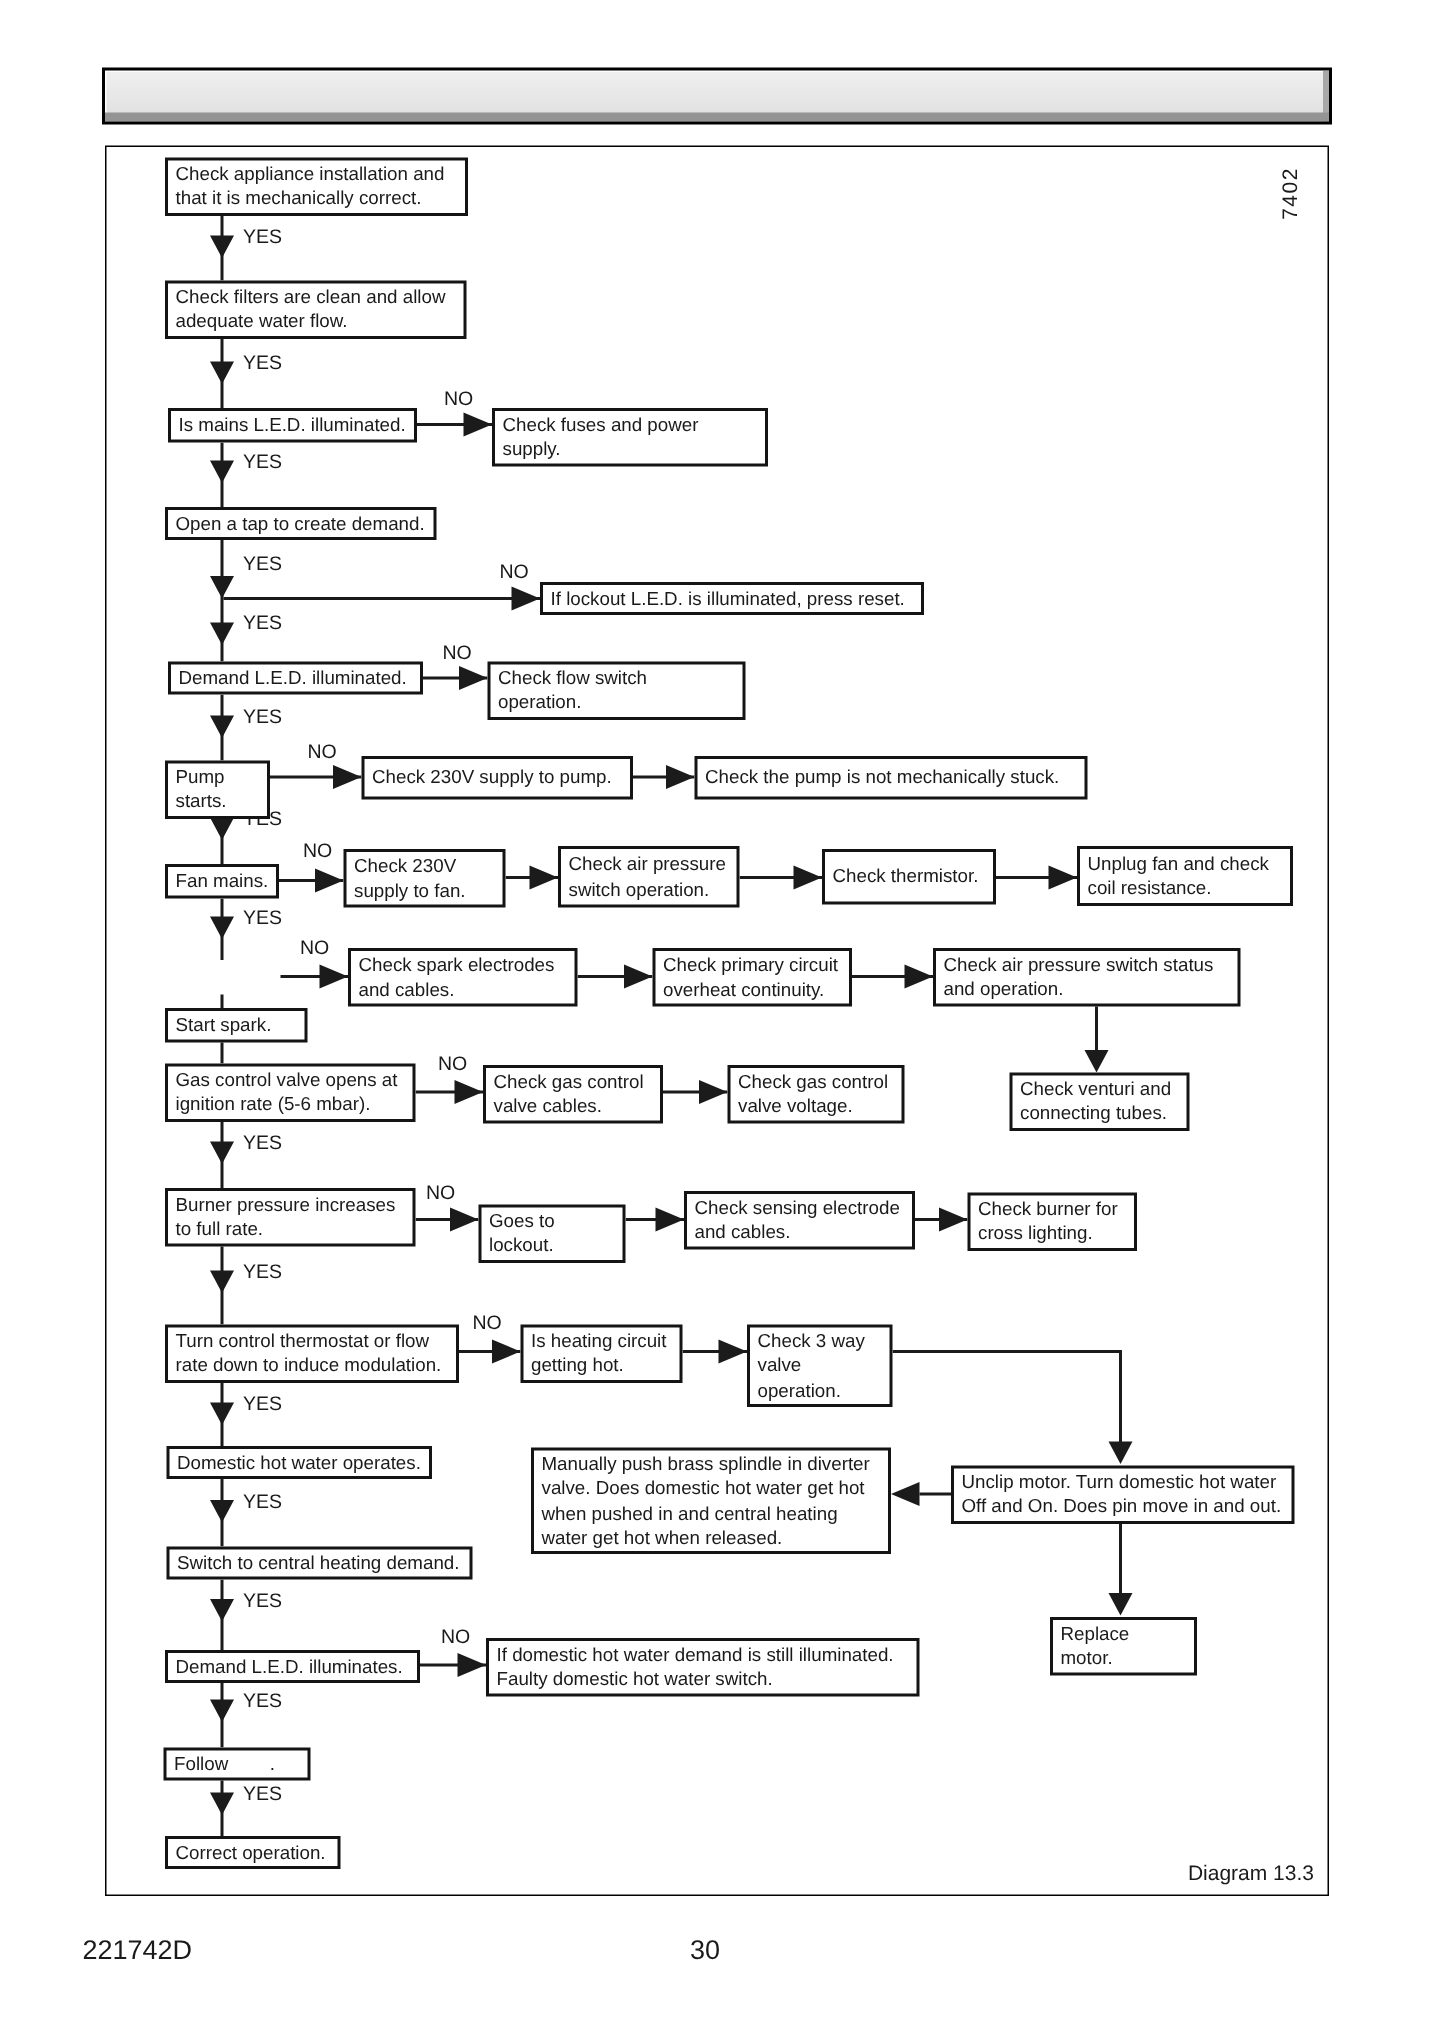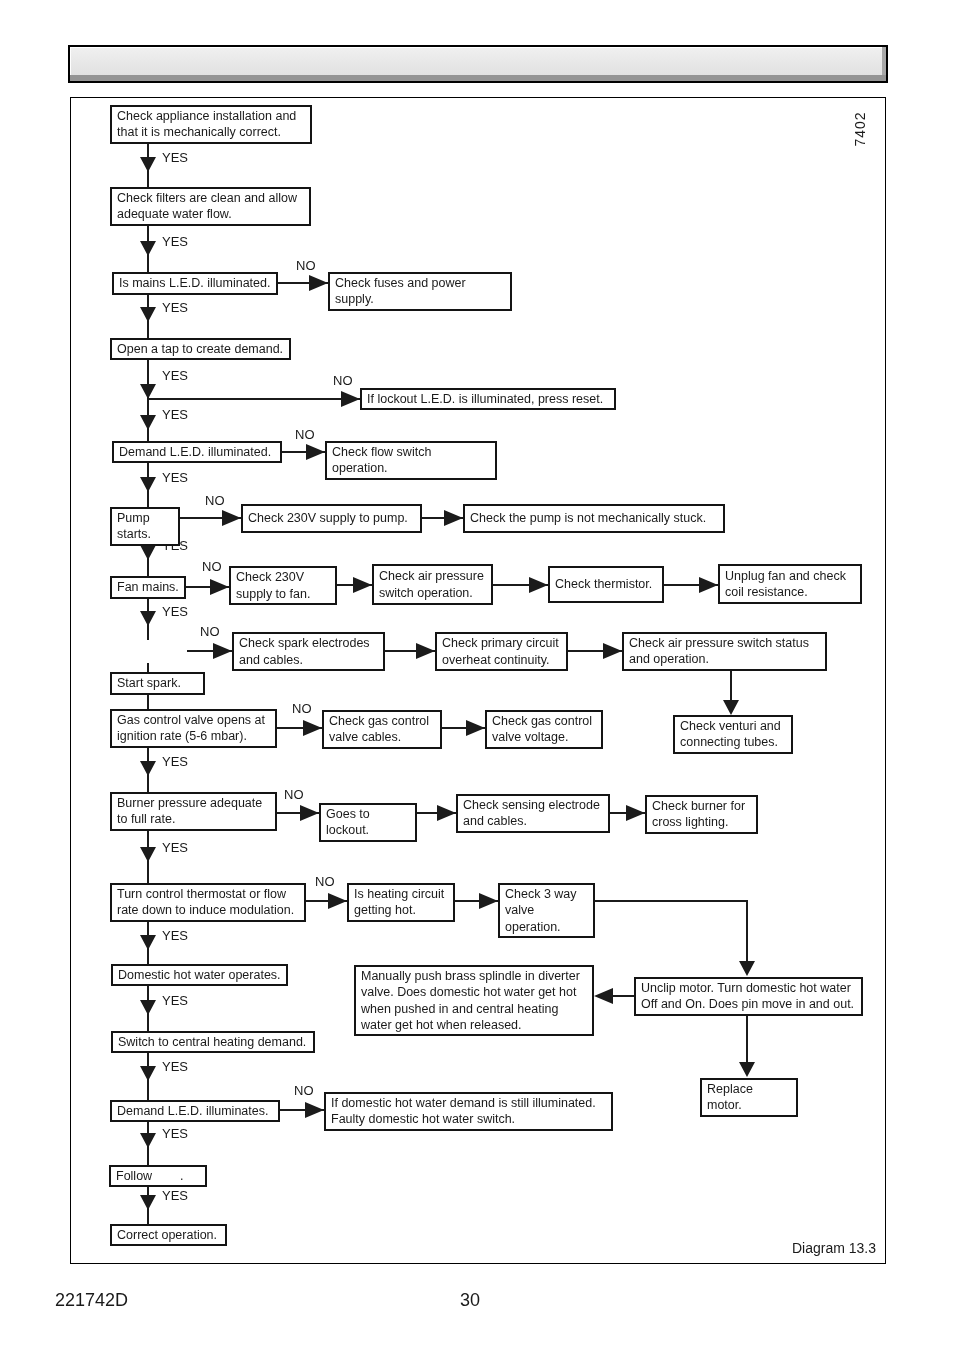--- a/index.html
+++ b/index.html
@@ -171,21 +171,21 @@
   <div class="node" style="left:548px;top:566px;width:116px;min-height:37px">Check thermistor.</div>
   <div class="node" style="left:718px;top:564px;width:144px;min-height:40px">Unplug fan and check coil resistance.</div>
   <div class="node" style="left:110px;top:672px;width:95px;min-height:23px">Start spark.</div>
   <div class="node" style="left:232px;top:632px;width:153px;min-height:39px">Check spark electrodes and cables.</div>
   <div class="node" style="left:622px;top:632px;width:205px;min-height:37px">Check air pressure switch status and operation.</div>
   <div class="node" style="left:435px;top:632px;width:133px;min-height:39px">Check primary circuit overheat continuity.</div>
   <div class="node" style="left:673px;top:715px;width:120px;min-height:37px">Check venturi and connecting tubes.</div>
   <div class="node" style="left:110px;top:709px;width:167px;min-height:38px">Gas control valve opens at ignition rate (5-6 mbar).</div>
   <div class="node" style="left:322px;top:710px;width:120px;min-height:37px">Check gas control valve cables.</div>
   <div class="node" style="left:485px;top:710px;width:118px;min-height:37px">Check gas control valve voltage.</div>
-  <div class="node" style="left:110px;top:792px;width:167px;min-height:38px">Burner pressure adequate to full rate.</div>
+  <div class="node" style="left:110px;top:792px;width:167px;min-height:38px">Burner pressure increases to full rate.</div>
   <div class="node" style="left:319px;top:803px;width:98px;min-height:22px">Goes to lockout.</div>
   <div class="node" style="left:456px;top:794px;width:154px;min-height:38px">Check sensing electrode and cables.</div>
   <div class="node" style="left:645px;top:795px;width:113px;min-height:37px">Check burner for cross lighting.</div>
   <div class="node" style="left:110px;top:883px;width:196px;min-height:38px">Turn control thermostat or flow rate down to induce modulation.</div>
   <div class="node" style="left:347px;top:883px;width:108px;min-height:37px">Is heating circuit getting hot.</div>
   <div class="node" style="left:498px;top:883px;width:97px;min-height:37px">Check 3 way valve operation.</div>
   <div class="node" style="left:111px;top:964px;width:177px;min-height:22px">Domestic hot water operates.</div>
   <div class="node" style="left:354px;top:965px;width:240px;min-height:67px">Manually push brass splindle in diverter valve. Does domestic hot water get hot when pushed in and central heating water get hot when released.</div>
   <div class="node" style="left:634px;top:977px;width:229px;min-height:38px">Unclip motor. Turn domestic hot water Off and On. Does pin move in and out.</div>
   <div class="node" style="left:111px;top:1031px;width:204px;min-height:22px">Switch to central heating demand.</div>

